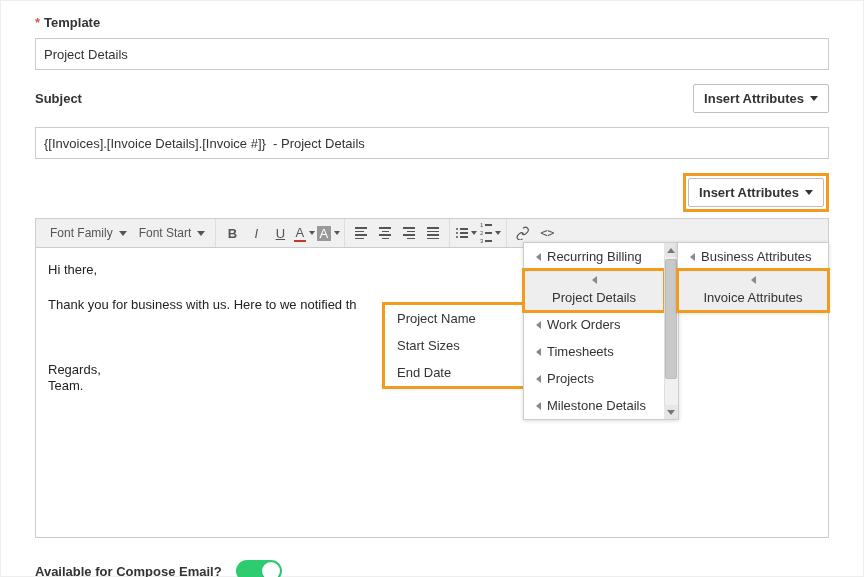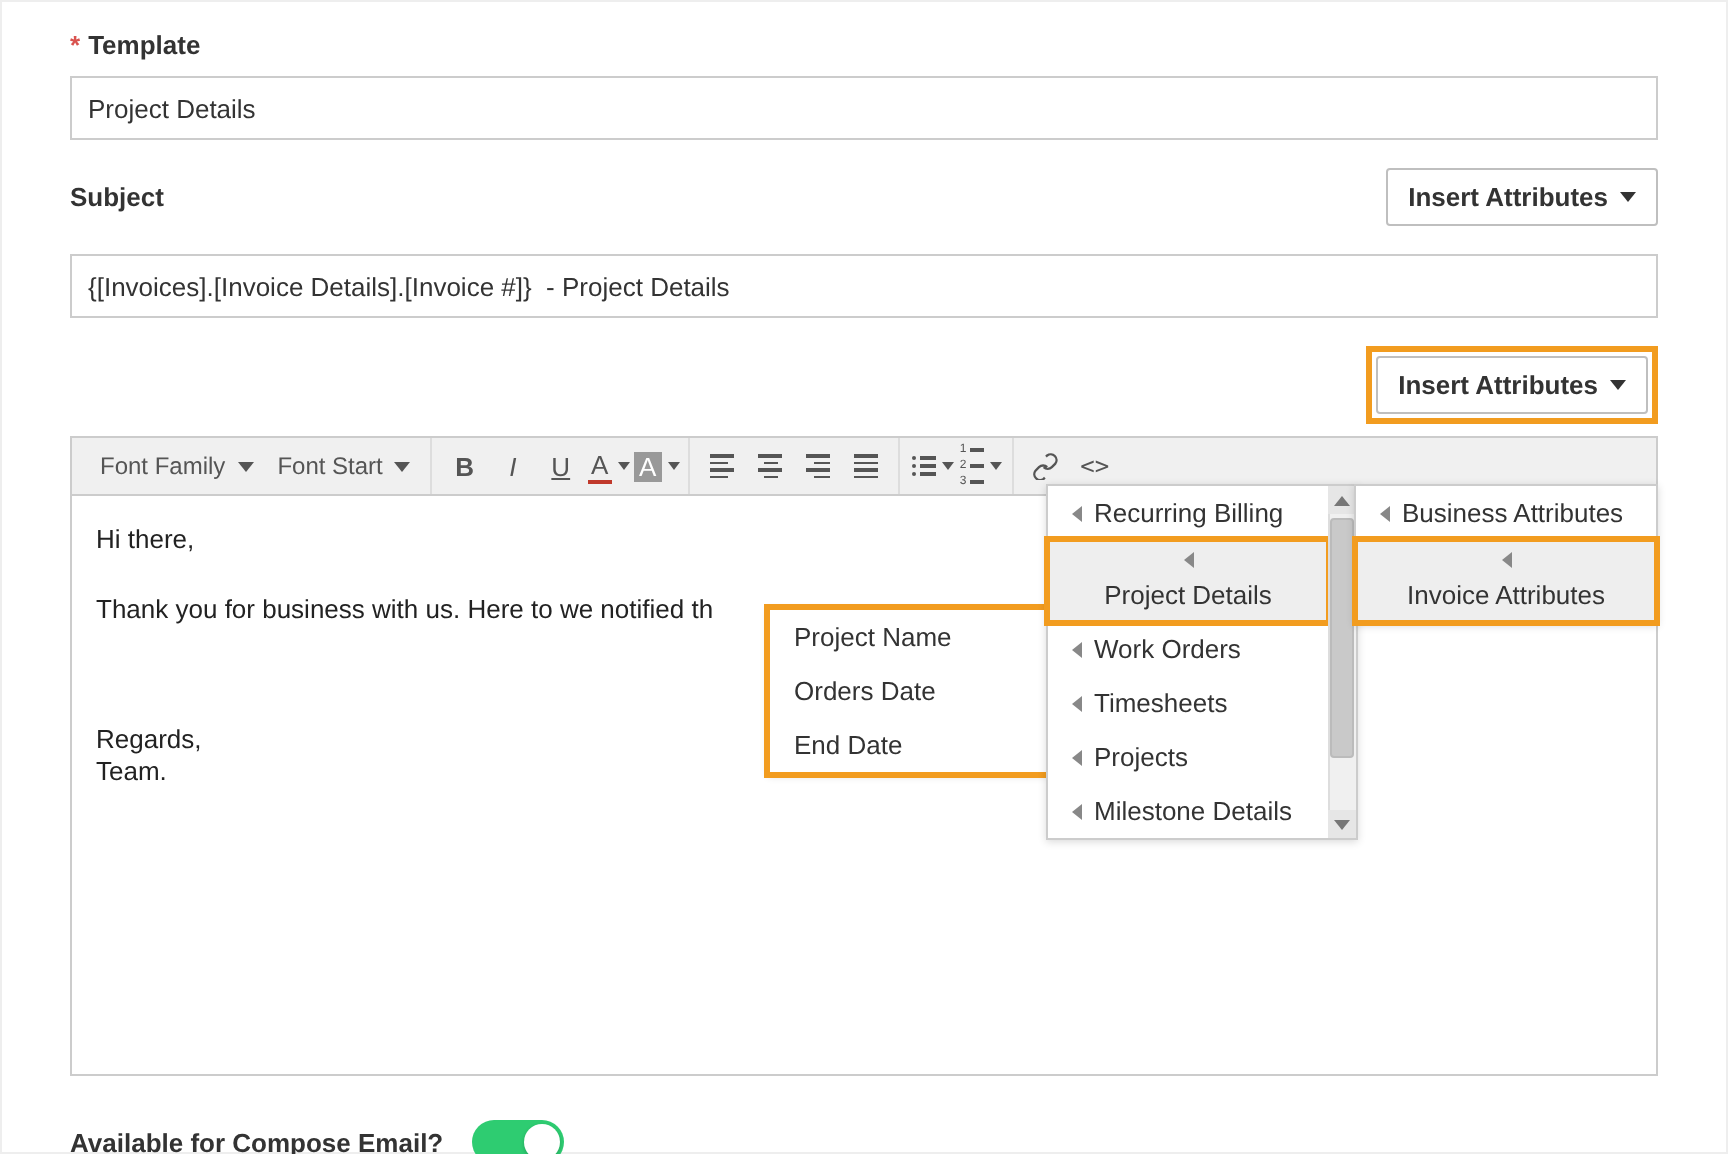--- a/index.html
+++ b/index.html
@@ -301,21 +301,21 @@
               <span>Milestone Details</span>
             </div>
         </div>
       </div>
 
       <div class="menu menu-sub hl-orange-border" style="position:absolute;">
         <div class="menu-item">
             <span>Project Name</span>
           </div>
         <div class="menu-item">
-            <span>Orders Date</span>
+            <span>Start Sizes</span>
           </div>
         <div class="menu-item">
             <span>End Date</span>
           </div>
       </div>
     </div>
   </div>
 
   <div class="footer-row">
     <div class="label" style="margin:0">Available for Compose Email?</div>

